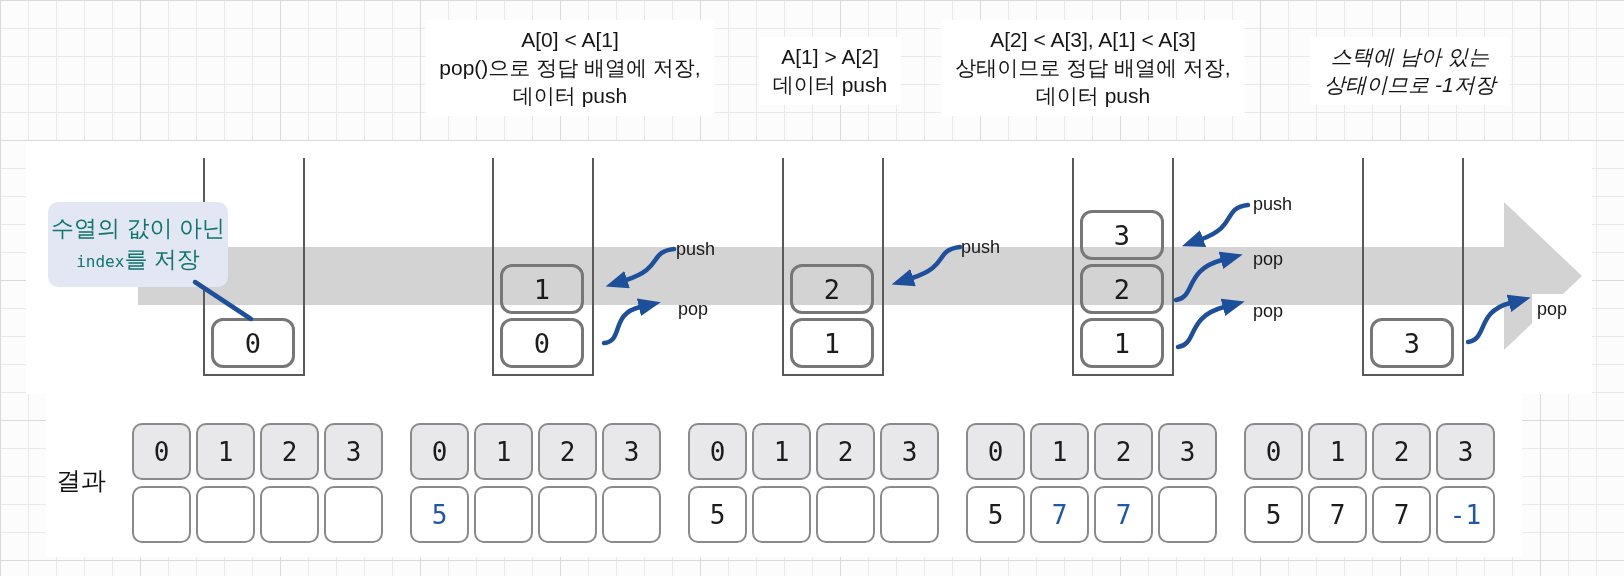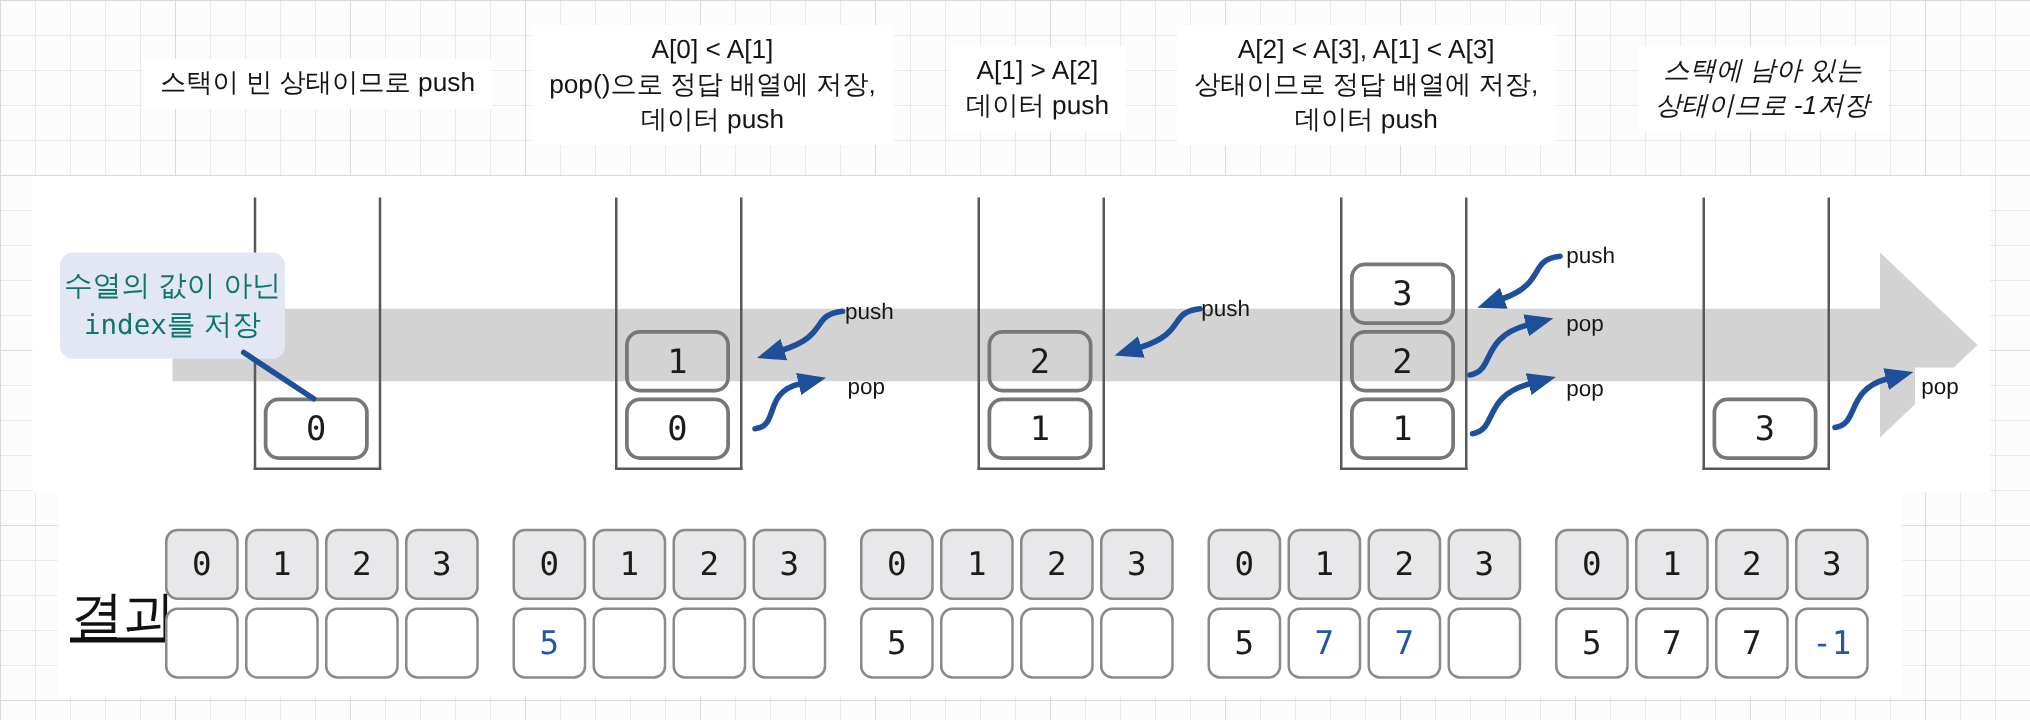--- a/index.html
+++ b/index.html
@@ -44,53 +44,50 @@
   }
   .lv0 { top:160px; } .lv1 { top:106px; } .lv2 { top:52px; }
 
   
   .callout {
     position:absolute; z-index:5; left:48px; top:202px; width:180px; height:85px;
     background:#e3e7f3; border-radius:10px;
     display:flex; flex-direction:column; align-items:center; justify-content:center;
     color:#0f766e; font-size:23px; line-height:31px; text-align:center;
   }
-  .callout .code { font-family:"DejaVu Sans Mono", monospace; font-size:22px; }
+  .callout .code { font-family:"DejaVu Sans Mono", monospace; font-size:16px; }
 
   
   .overlay { position:absolute; z-index:6; left:0; top:0; }
 
   
   .plabel { position:absolute; z-index:7; font-size:18px; color:#161616; line-height:26px; }
   .plabel.on-gray { background:#ffffff; padding:2px 5px; }
 
   
-  .results-label { position:absolute; z-index:7; left:56px; top:464px; font-size:43px; color:#111111;text-decoration:underline; }
+  .results-label { position:absolute; z-index:7; left:56px; top:464px; font-size:25px; color:#111111; }
   .rgroup { position:absolute; z-index:7; top:423px; width:251px; display:flex; flex-direction:column; gap:6px; }
   .rrow { display:flex; gap:5px; }
   .rcell {
     width:59px; height:57px; box-sizing:border-box; background:#ffffff;
     border:2.5px solid #8a8a8a; border-radius:10px;
     display:flex; align-items:center; justify-content:center;
     font-family:"DejaVu Sans Mono", monospace; font-size:26px; color:#1c1c1c;
   }
   .rcell.hdr { background:#e8e8ea; }
   .rcell.blue { color:#2157a8; }
 </style>
 </head>
 <body>
 
 <div class="canvas">
 
   <div class="white-patch white-main"></div>
   <div class="white-patch white-bottom"></div>
 
-  <div class="anno" style="left:254px; top:47px;">
-    <div>스택이 빈 상태이므로 push</div>
-  </div>
   <div class="anno" style="left:570px; top:20px;">
     <div>A[0] &lt; A[1]</div>
     <div>pop()으로 정답 배열에 저장,</div>
     <div>데이터 push</div>
   </div>
   <div class="anno" style="left:830px; top:37px;">
     <div>A[1] &gt; A[2]</div>
     <div>데이터 push</div>
   </div>
   <div class="anno" style="left:1093px; top:20px;">

